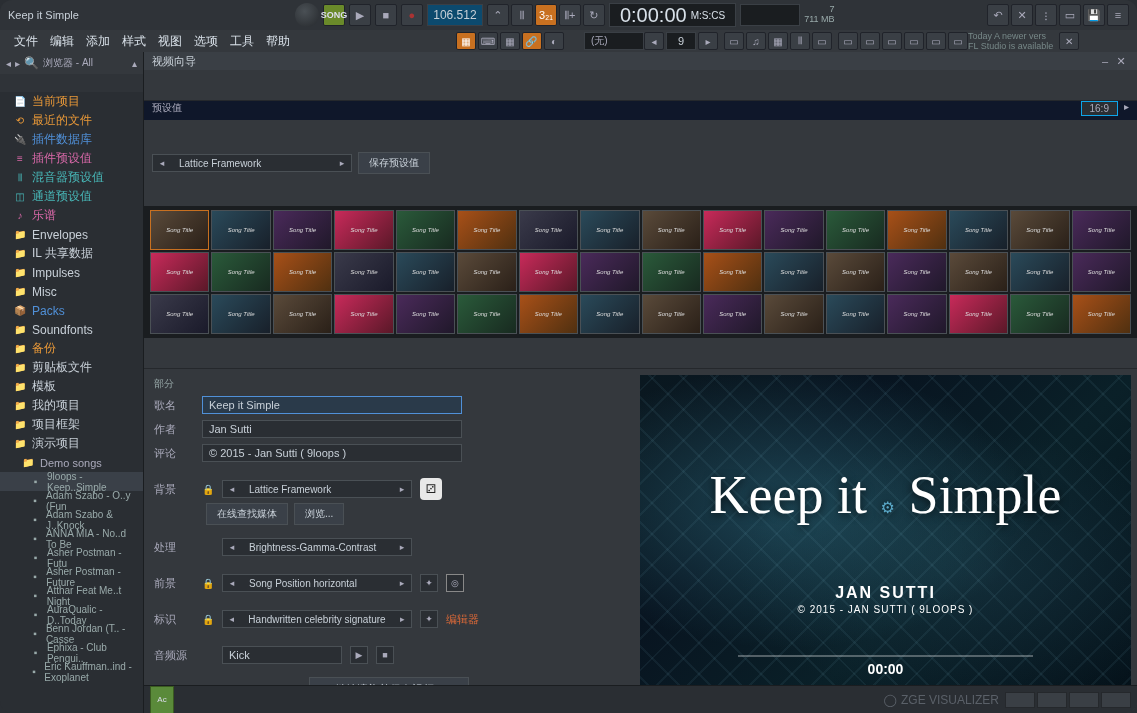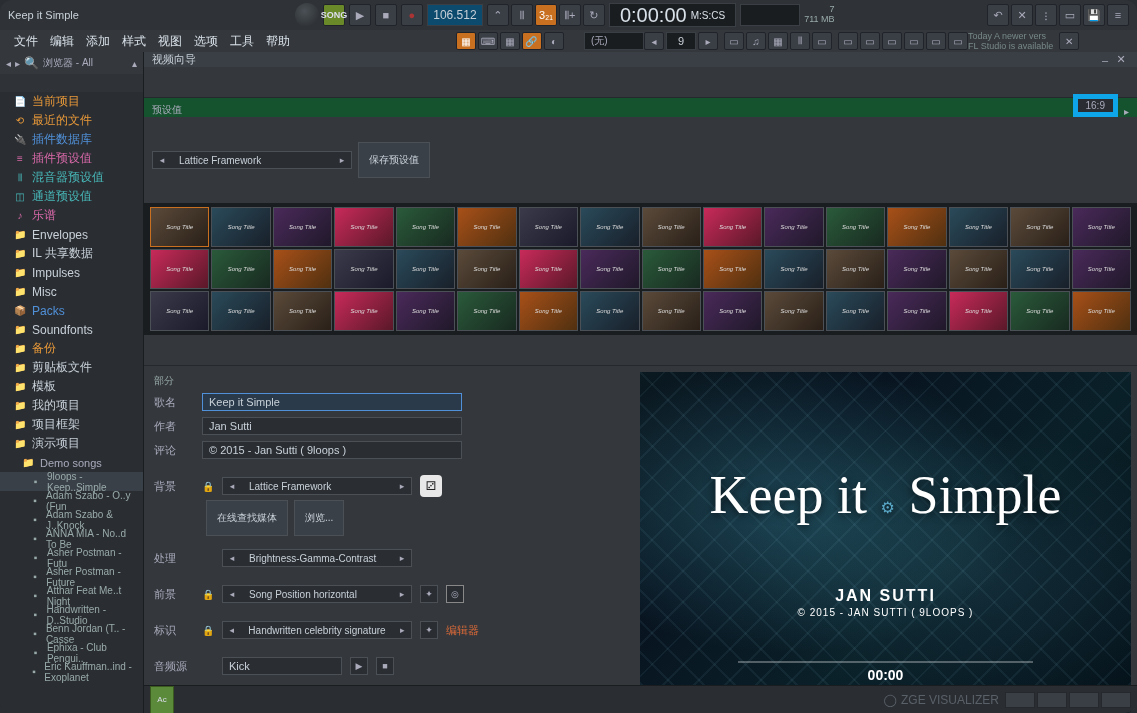--- a/index.html
+++ b/index.html
@@ -46,28 +46,28 @@
 .browser-item.indent { padding-left: 22px; font-size: 11px; color: #aab; }
 .browser-item.indent2 { padding-left: 30px; font-size: 10px; color: #9aa; }
 .browser-item.selected { background: #3a4048; }
 .browser-item .icon { width: 12px; text-align: center; font-size: 10px; }
 
 
 .wizard { flex: 1; background: #34383d; display: flex; flex-direction: column; gap: 30px; }
 .wizard-titlebar { height: 18px; background: #3a3f45; display: flex; align-items: center; padding: 0 8px; color: #c8d0d8; font-size: 11px; }
 .wizard-titlebar .spacer { flex: 1; }
 .wizard-titlebar .wbtn { width: 16px; height: 14px; color: #aab; display: flex; align-items: center; justify-content: center; }
-.preset-row { height: 20px; background: #14532d; display: flex; align-items: flex-end; padding: 0 8px; color: #aab; font-size: 10px; border-top: 1px solid #25282c; }
+.preset-row { height: 20px; background: #0f172a; display: flex; align-items: flex-start; padding: 0 8px; color: #aab; font-size: 10px; border-top: 1px solid #25282c; }
 .preset-row .spacer { flex: 1; }
-.preset-row .aspect { background: #2a2e33; padding: 1px 8px; border: 5px solid #0ea5e9; font-size: 10px; }
+.preset-row .aspect { background: #2a2e33; padding: 1px 8px; border: 1px solid #0ea5e9; font-size: 10px; }
 .preset-ctrl { height: 26px; background: #34383d; display: flex; align-items: center; padding: 0 8px; gap: 6px; }
 .combo { display: flex; align-items: center; background: #2a2e33; border: 1px solid #4a5055; height: 18px; }
 .combo .arrow { width: 18px; text-align: center; color: #aab; font-size: 9px; }
 .combo .val { flex: 1; padding: 0 8px; color: #c8d0d8; font-size: 10px; white-space: nowrap; }
-.smallbtn { background: #3a4048; border: 1px solid #4a5055; padding: 17px 10px; color: #c8d0d8; font-size: 10px; height: 18px; display: flex; align-items: center; }
+.smallbtn { background: #3a4048; border: 1px solid #4a5055; padding: 10px 10px; color: #c8d0d8; font-size: 10px; height: 18px; display: flex; align-items: center; }
 
 
 .thumbs { background: #1a1d20; padding: 4px 6px; display: grid; grid-template-columns: repeat(16, 1fr); gap: 2px; }
 .thumb { height: 40px; background: linear-gradient(135deg, #3a3a4a, #1a1a2a); border: 1px solid #4a5055; display: flex; align-items: center; justify-content: center; color: #ddd; font-size: 6px; text-align: center; font-style: italic; overflow: hidden; }
 .thumb.sel { border: 1px solid #c87020; }
 .thumb.c1 { background: linear-gradient(135deg, #5a4a3a, #2a2018); }
 .thumb.c2 { background: linear-gradient(135deg, #2a4a5a, #18202a); }
 .thumb.c3 { background: linear-gradient(135deg, #4a2a5a, #20182a); }
 .thumb.c4 { background: linear-gradient(135deg, #c82a5a, #5a1828); }
 .thumb.c5 { background: linear-gradient(135deg, #2a5a3a, #182a20); }
@@ -313,21 +313,21 @@
         <div class="browser-item indent2">
           <span class="icon">▪</span>
           <span>Asher Postman - Future</span>
         </div>
         <div class="browser-item indent2">
           <span class="icon">▪</span>
           <span>Atthar Feat Me..t Night</span>
         </div>
         <div class="browser-item indent2">
           <span class="icon">▪</span>
-          <span>Handwritten - D..Studio</span>
+          <span>AuraQualic - D..Today</span>
         </div>
         <div class="browser-item indent2">
           <span class="icon">▪</span>
           <span>Benn Jordan (T.. - Casse</span>
         </div>
         <div class="browser-item indent2">
           <span class="icon">▪</span>
           <span>Ephixa - Club Pengui..</span>
         </div>
         <div class="browser-item indent2">

